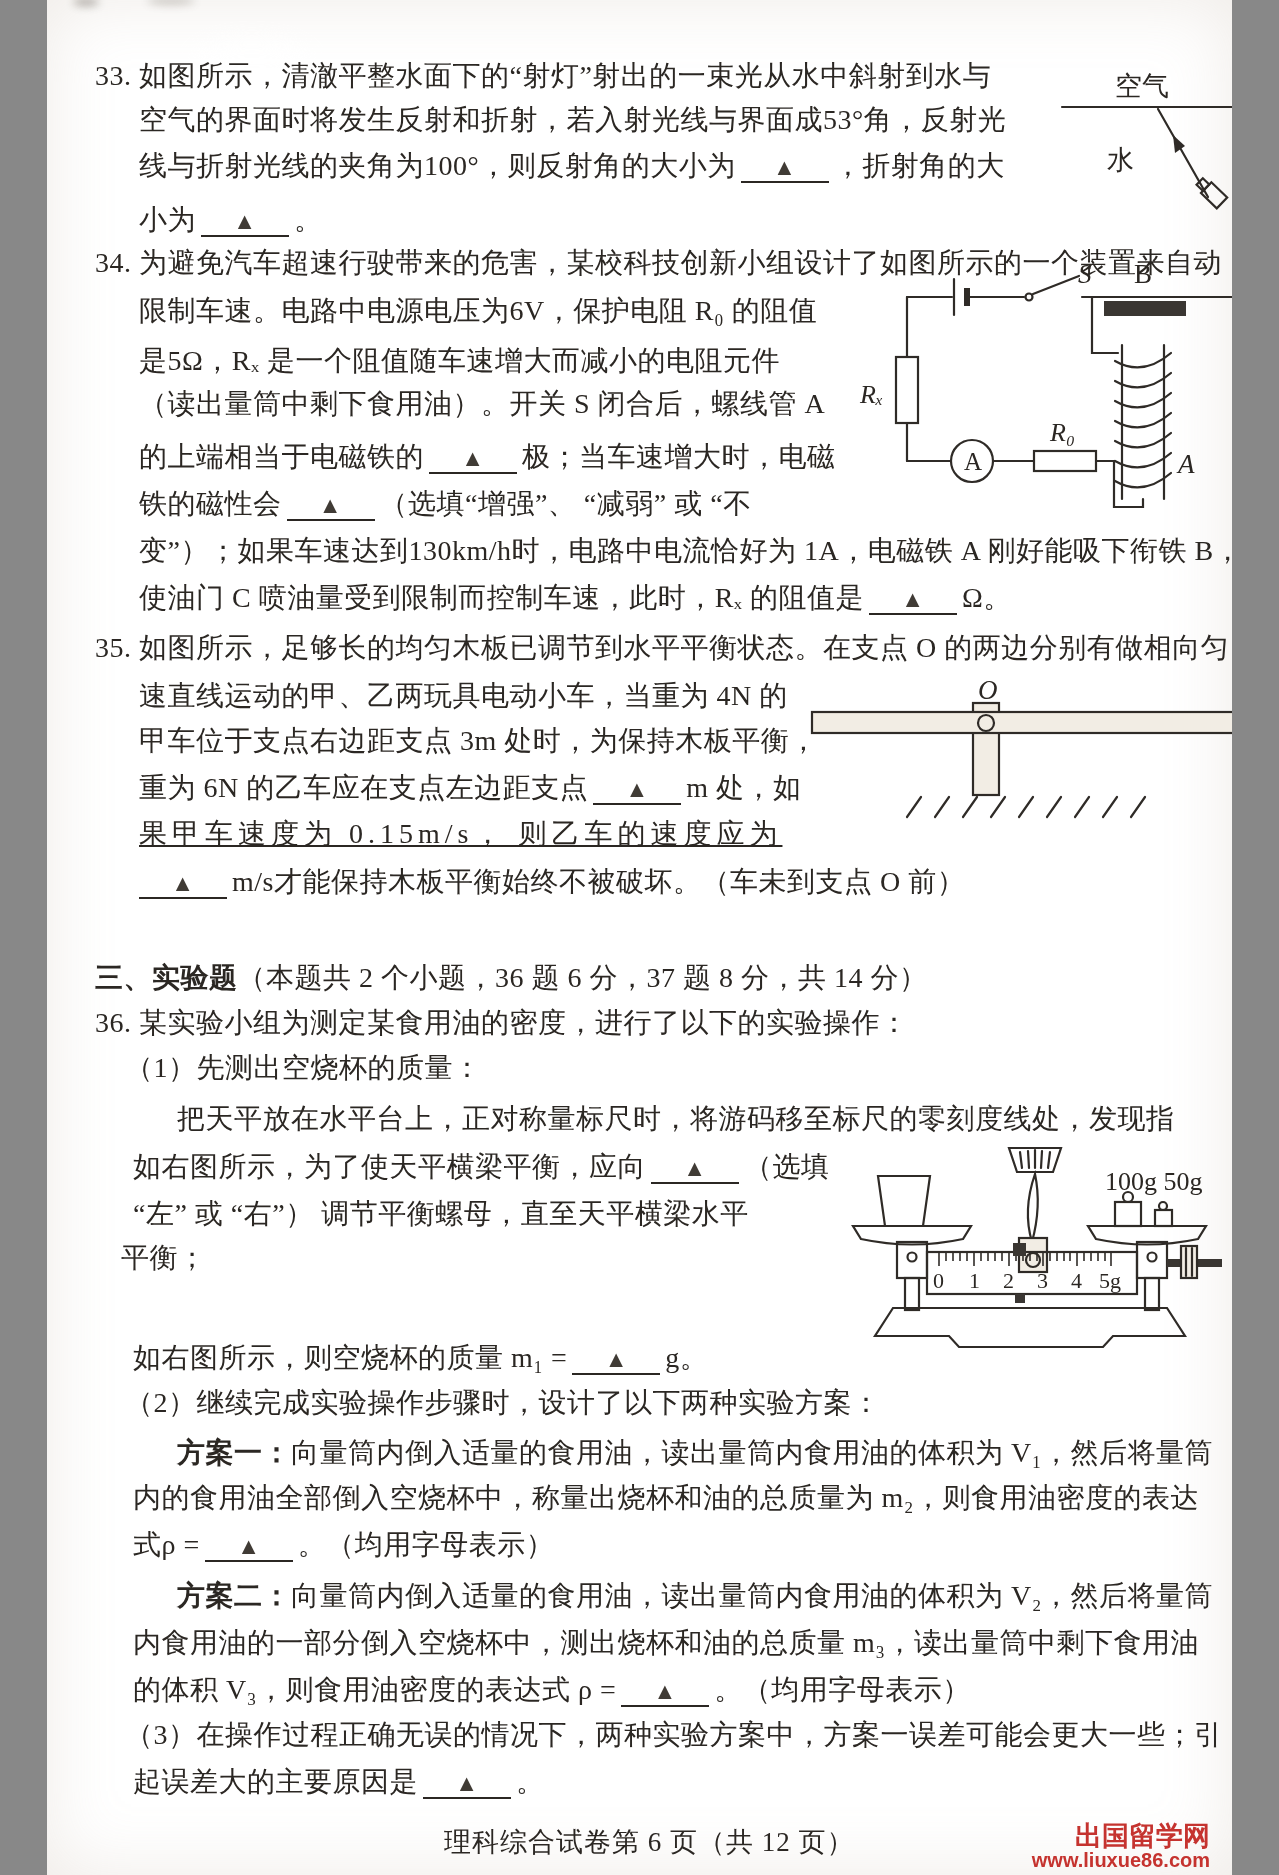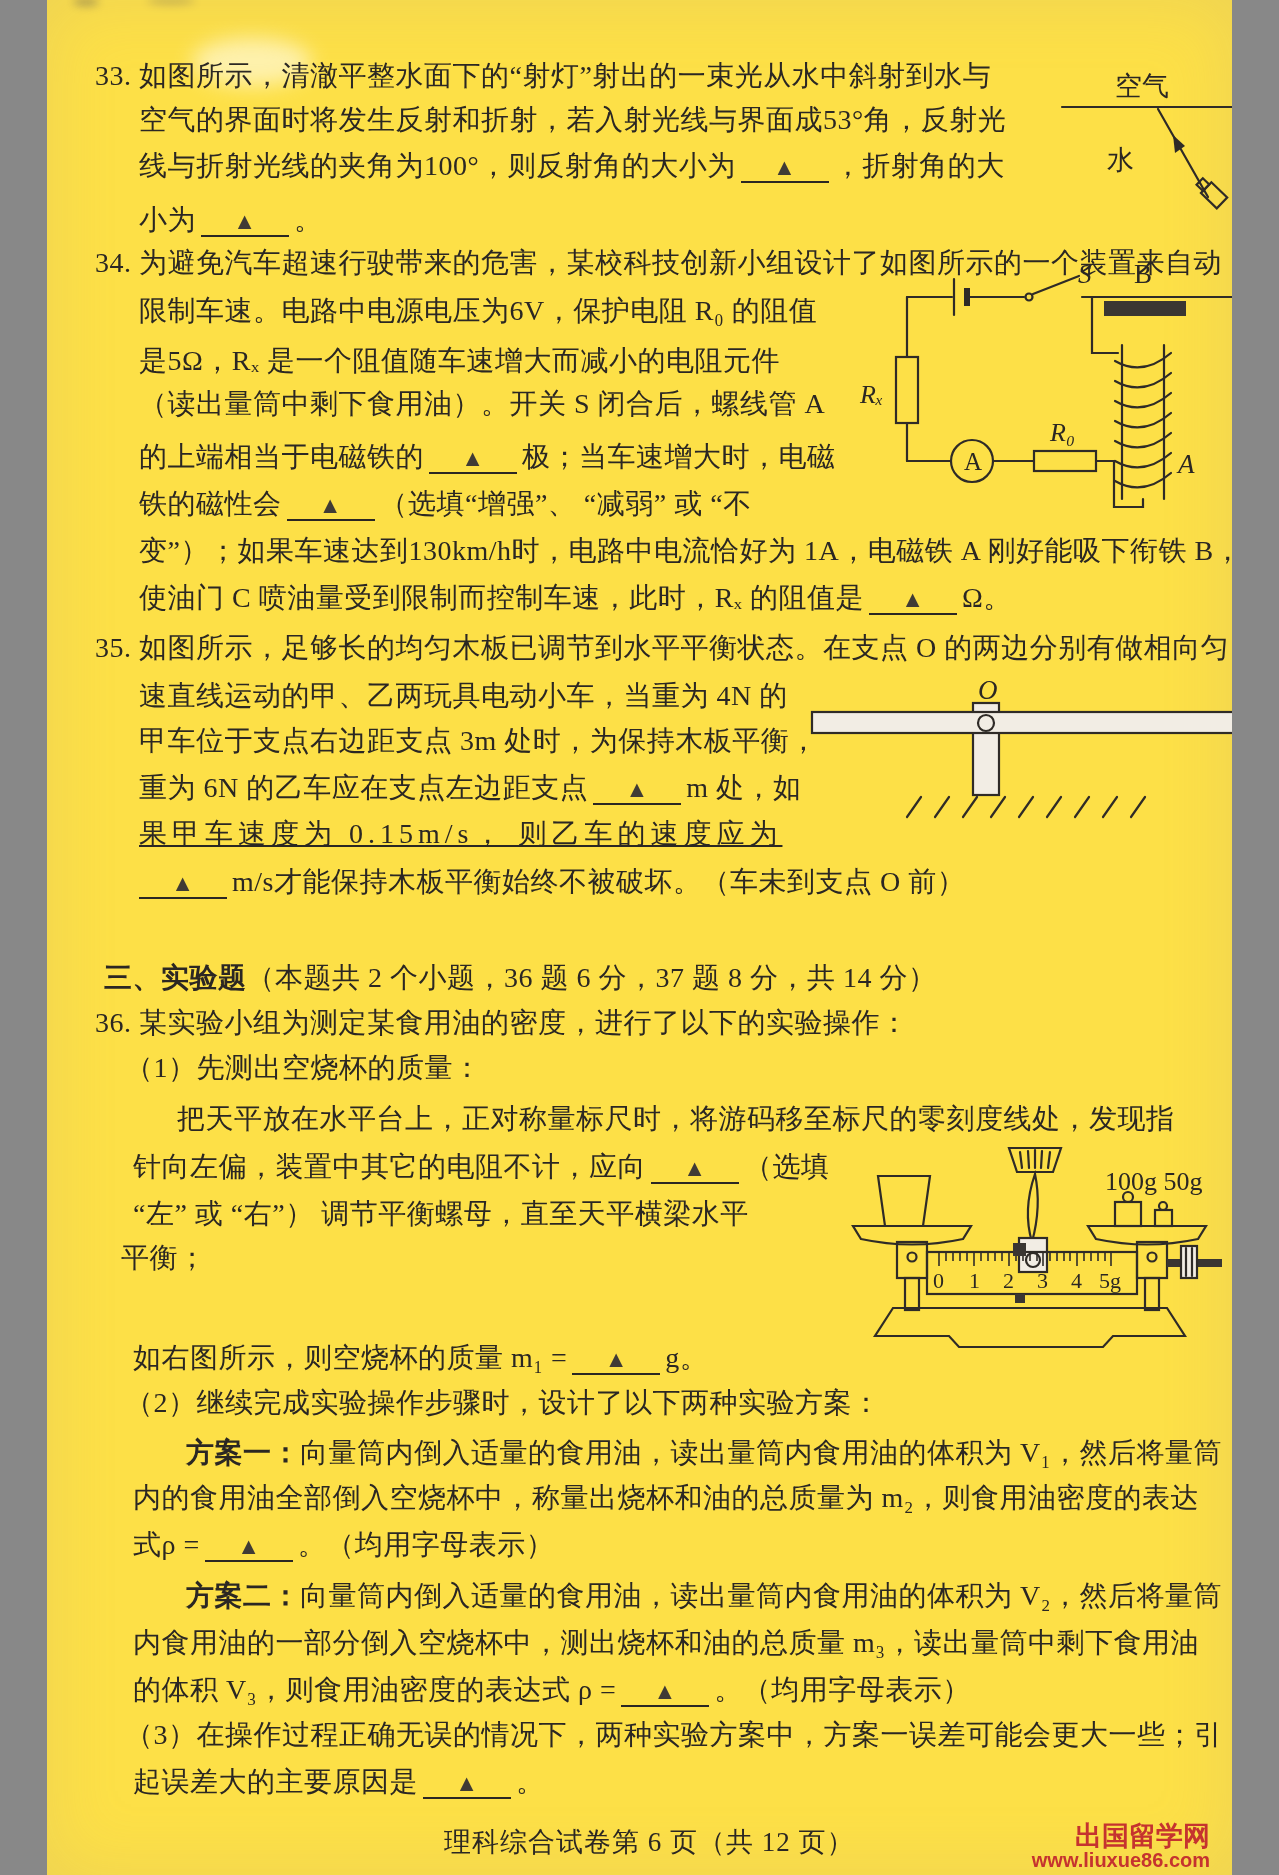--- a/index.html
+++ b/index.html
@@ -1,24 +1,24 @@
 <!DOCTYPE html>
 <html><head>
 <meta charset="utf-8">
 <style>
   html,body{margin:0;padding:0;background:#888;}
   .page{
     position:relative;width:1185px;height:1875px;margin:0 auto;
-    background:#fde047;
+    background:#ffffff;
     box-shadow:inset 0 0 70px rgba(175,155,135,.20);
     font-family:"Liberation Serif","DejaVu Serif",serif;
     color:#2b2723;overflow:hidden;
   }
   .ln{position:absolute;white-space:nowrap;font-size:28px;line-height:32px;letter-spacing:.5px;}
-  .bold{font-weight:bold;margin-left:9px;}
+  .bold{font-weight:bold;}
   .sp{letter-spacing:5px;text-decoration:underline;}
   .blank{
     display:inline-block;min-width:76px;padding:0 6px;margin:0 5px;
     text-align:center;border-bottom:2px solid #2b2723;
     font-size:23px;line-height:27px;color:#403b35;vertical-align:baseline;
   }
   .blank.lead{margin-left:0;}
   svg.fig{position:absolute;overflow:visible;}
   svg.fig text{font-family:"Liberation Serif","DejaVu Serif",serif;fill:#2b2723;}
   svg.fig .it{font-style:italic;}
@@ -145,21 +145,21 @@
       <line class="stroke" x1="396" y1="132" x2="410" y2="112"></line>
       <line class="stroke" x1="424" y1="132" x2="438" y2="112"></line>
     </g>
   </svg>
 
   <div class="ln" style="left:48px;top:962px"><span class="bold">三、实验题</span><span>（本题共 2 个小题，36 题 6 分，37 题 8 分，共 14 分）</span></div>
 
   <div class="ln" style="left:48px;top:1007px"><span>36. 某实验小组为测定某食用油的密度，进行了以下的实验操作：</span></div>
   <div class="ln" style="left:78px;top:1052px"><span>（1）先测出空烧杯的质量：</span></div>
   <div class="ln" style="left:130px;top:1103px"><span>把天平放在水平台上，正对称量标尺时，将游码移至标尺的零刻度线处，发现指</span></div>
-  <div class="ln" style="left:86px;top:1151px"><span>针向左偏，装置中其它的电阻不计，应向</span><span class="blank">▲</span><span>（选填</span></div>
+  <div class="ln" style="left:86px;top:1151px"><span>如右图所示，为了使天平横梁平衡，应向</span><span class="blank">▲</span><span>（选填</span></div>
   <div class="ln" style="left:86px;top:1198px"><span>“左” 或 “右”） 调节平衡螺母，直至天平横梁水平</span></div>
   <div class="ln" style="left:74px;top:1242px"><span>平衡；</span></div>
   <div class="ln" style="left:86px;top:1342px"><span>如右图所示，则空烧杯的质量 m₁ =</span><span class="blank">▲</span><span>g。</span></div>
   <div class="ln" style="left:78px;top:1387px"><span>（2）继续完成实验操作步骤时，设计了以下两种实验方案：</span></div>
   <div class="ln" style="left:130px;top:1437px"><span class="bold">方案一：</span><span>向量筒内倒入适量的食用油，读出量筒内食用油的体积为 V₁，然后将量筒</span></div>
   <div class="ln" style="left:86px;top:1529px"><span>式ρ =</span><span class="blank">▲</span><span>。（均用字母表示）</span></div>
   <div class="ln" style="left:86px;top:1482px"><span>内的食用油全部倒入空烧杯中，称量出烧杯和油的总质量为 m₂，则食用油密度的表达</span></div>
   <div class="ln" style="left:130px;top:1580px"><span class="bold">方案二：</span><span>向量筒内倒入适量的食用油，读出量筒内食用油的体积为 V₂，然后将量筒</span></div>
   <div class="ln" style="left:86px;top:1627px"><span>内食用油的一部分倒入空烧杯中，测出烧杯和油的总质量 m₃，读出量筒中剩下食用油</span></div>
   <div class="ln" style="left:86px;top:1674px"><span>的体积 V₃，则食用油密度的表达式 ρ =</span><span class="blank">▲</span><span>。（均用字母表示）</span></div>

